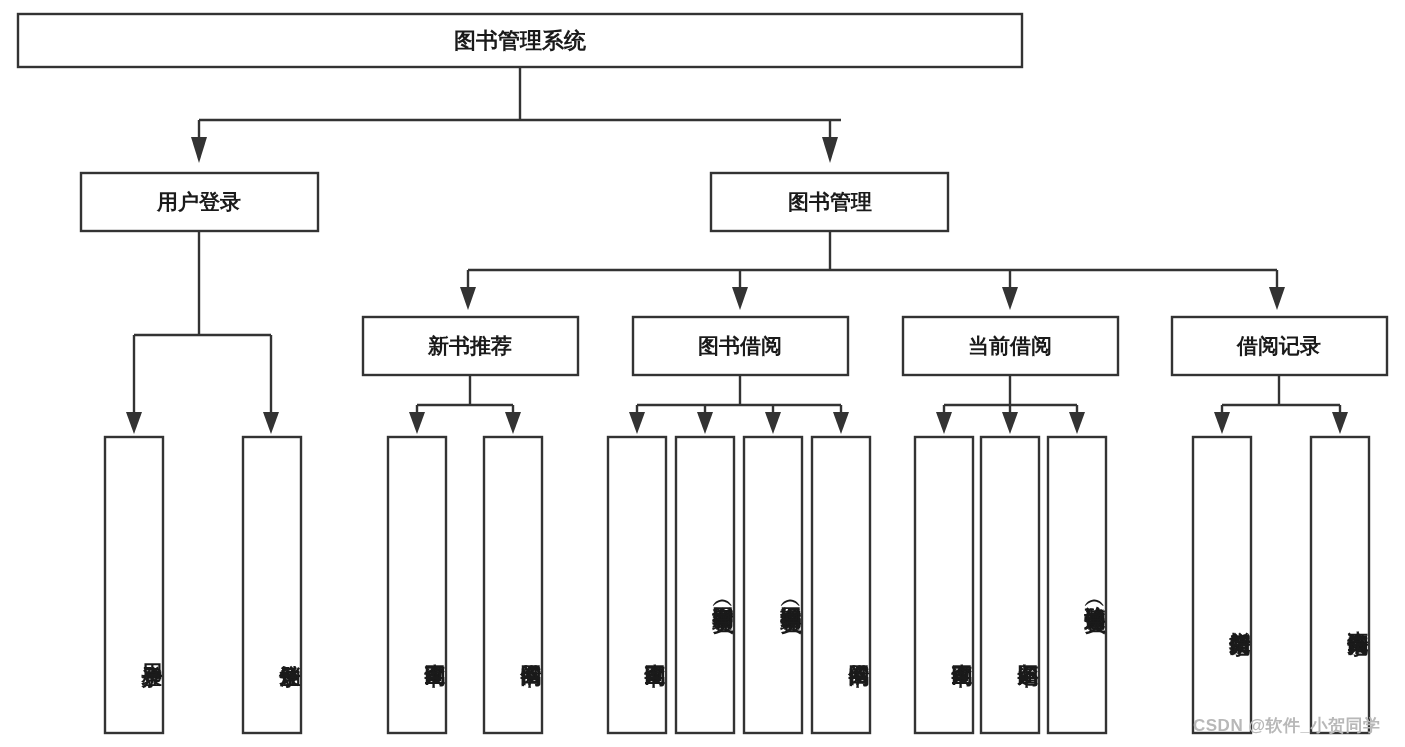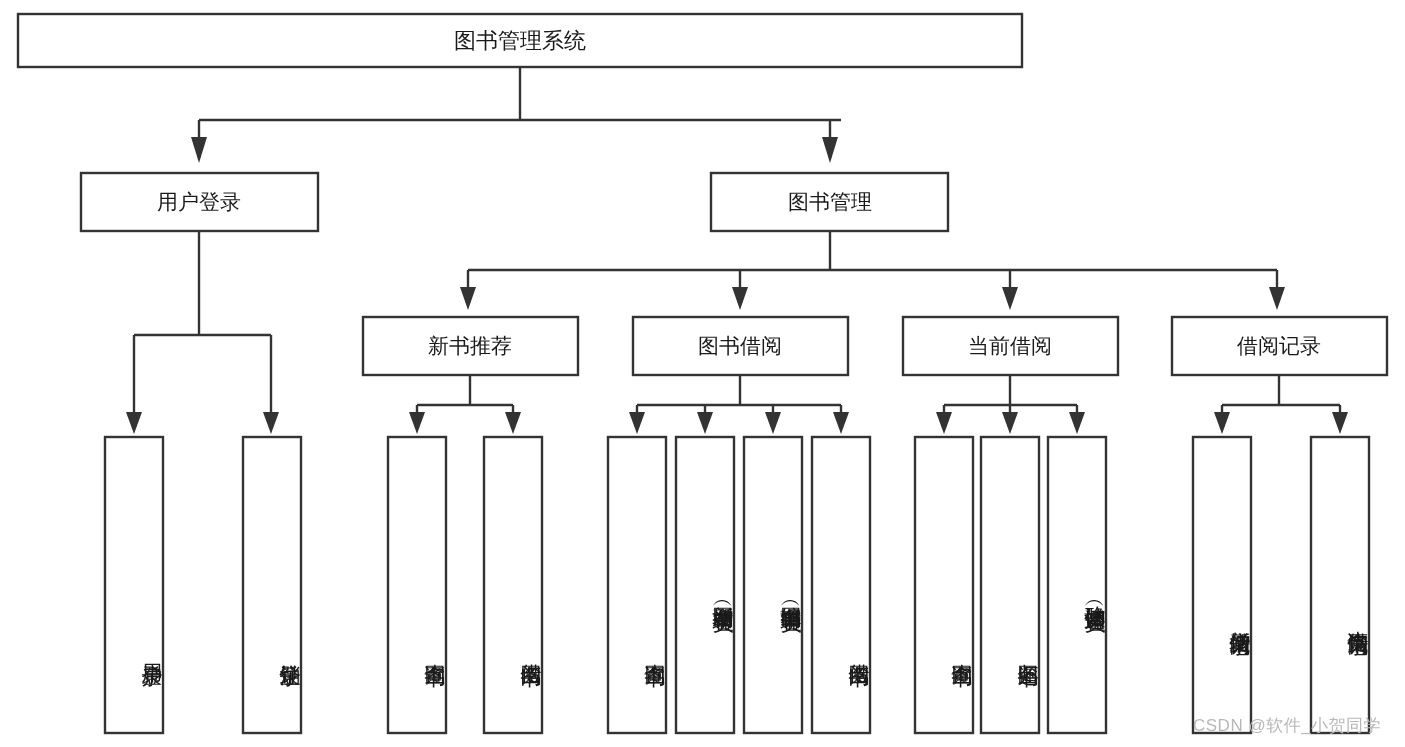--- a/index.html
+++ b/index.html
@@ -11,20 +11,21 @@
     width: 1405px;
     height: 747px;
     font-family: "Liberation Sans", "DejaVu Sans", sans-serif;
     overflow: hidden;
   }
   #diagram-root {
     position: relative;
     width: 1405px;
     height: 591px;
     background: #ffffff;
+    font-weight: bold;
   }
   svg.diagram-canvas {
     position: absolute;
     left: 0;
     top: 0;
     width: 1405px;
     height: 747px;
   }
   .node-box {
     fill: #ffffff;

